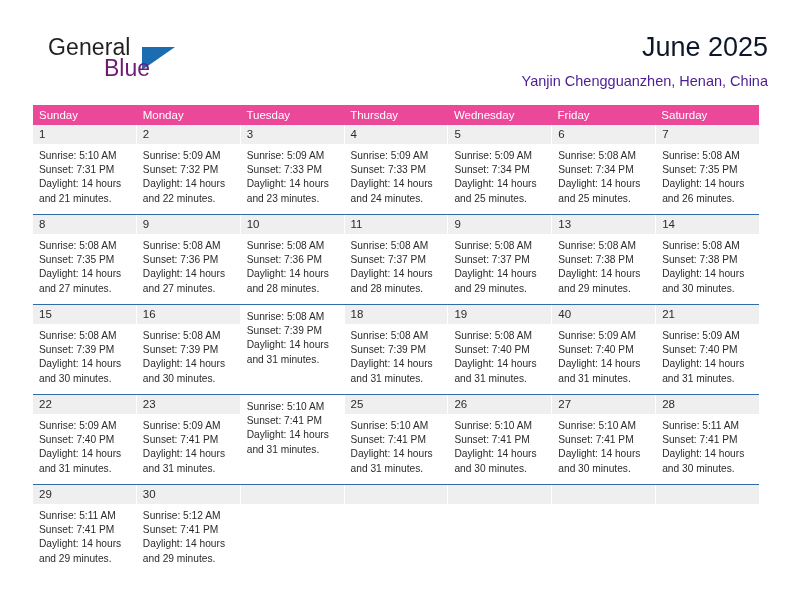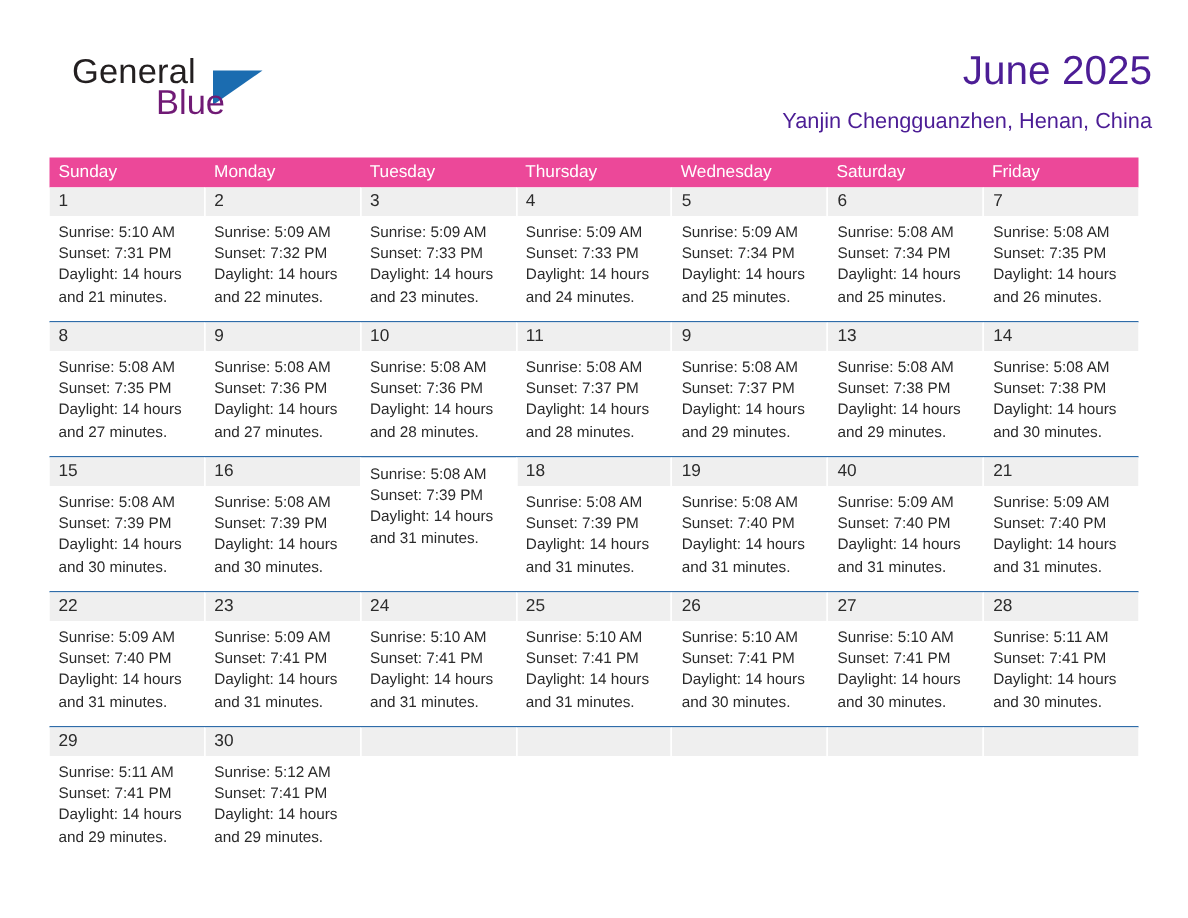--- a/index.html
+++ b/index.html
@@ -65,21 +65,21 @@
 
   .title-block {
     position: absolute;
     right: 36px;
     top: 30px;
     text-align: right;
   }
   .cal-title {
     font-size: 27px;
     font-weight: normal;
-    color: #4c1d95;
+    color: #0f172a;
     line-height: 34px;
     white-space: nowrap;
   }
   .cal-subtitle {
     font-size: 14.5px;
     color: #4c1d95;
     line-height: 22px;
     margin-top: 6px;
     white-space: nowrap;
   }
@@ -169,22 +169,22 @@
   </div>
 
   <div class="calendar">
 
     <div class="dow-row">
       <div class="dow">Sunday</div>
       <div class="dow">Monday</div>
       <div class="dow">Tuesday</div>
       <div class="dow">Thursday</div>
       <div class="dow">Wednesday</div>
+      <div class="dow">Friday</div>
       <div class="dow">Saturday</div>
-      <div class="dow">Friday</div>
     </div>
 
     <div id="weeks-container">
         <div class="week first">
           <div class="cell">
             <div class="cell-daynum-band">
               <div class="cell-daynum">1</div>
             </div>
             <div class="cell-body">
               <div class="cell-line">Sunrise: 5:10 AM</div>
@@ -432,23 +432,20 @@
               <div class="cell-daynum">23</div>
             </div>
             <div class="cell-body">
               <div class="cell-line">Sunrise: 5:09 AM</div>
               <div class="cell-line">Sunset: 7:41 PM</div>
               <div class="cell-line">Daylight: 14 hours</div>
               <div class="cell-line">and 31 minutes.</div>
             </div>
           </div>
           <div class="cell">
-            <div class="cell-daynum-band">
-              <div class="cell-daynum">24</div>
-            </div>
             <div class="cell-body">
               <div class="cell-line">Sunrise: 5:10 AM</div>
               <div class="cell-line">Sunset: 7:41 PM</div>
               <div class="cell-line">Daylight: 14 hours</div>
               <div class="cell-line">and 31 minutes.</div>
             </div>
           </div>
           <div class="cell">
             <div class="cell-daynum-band">
               <div class="cell-daynum">25</div>

